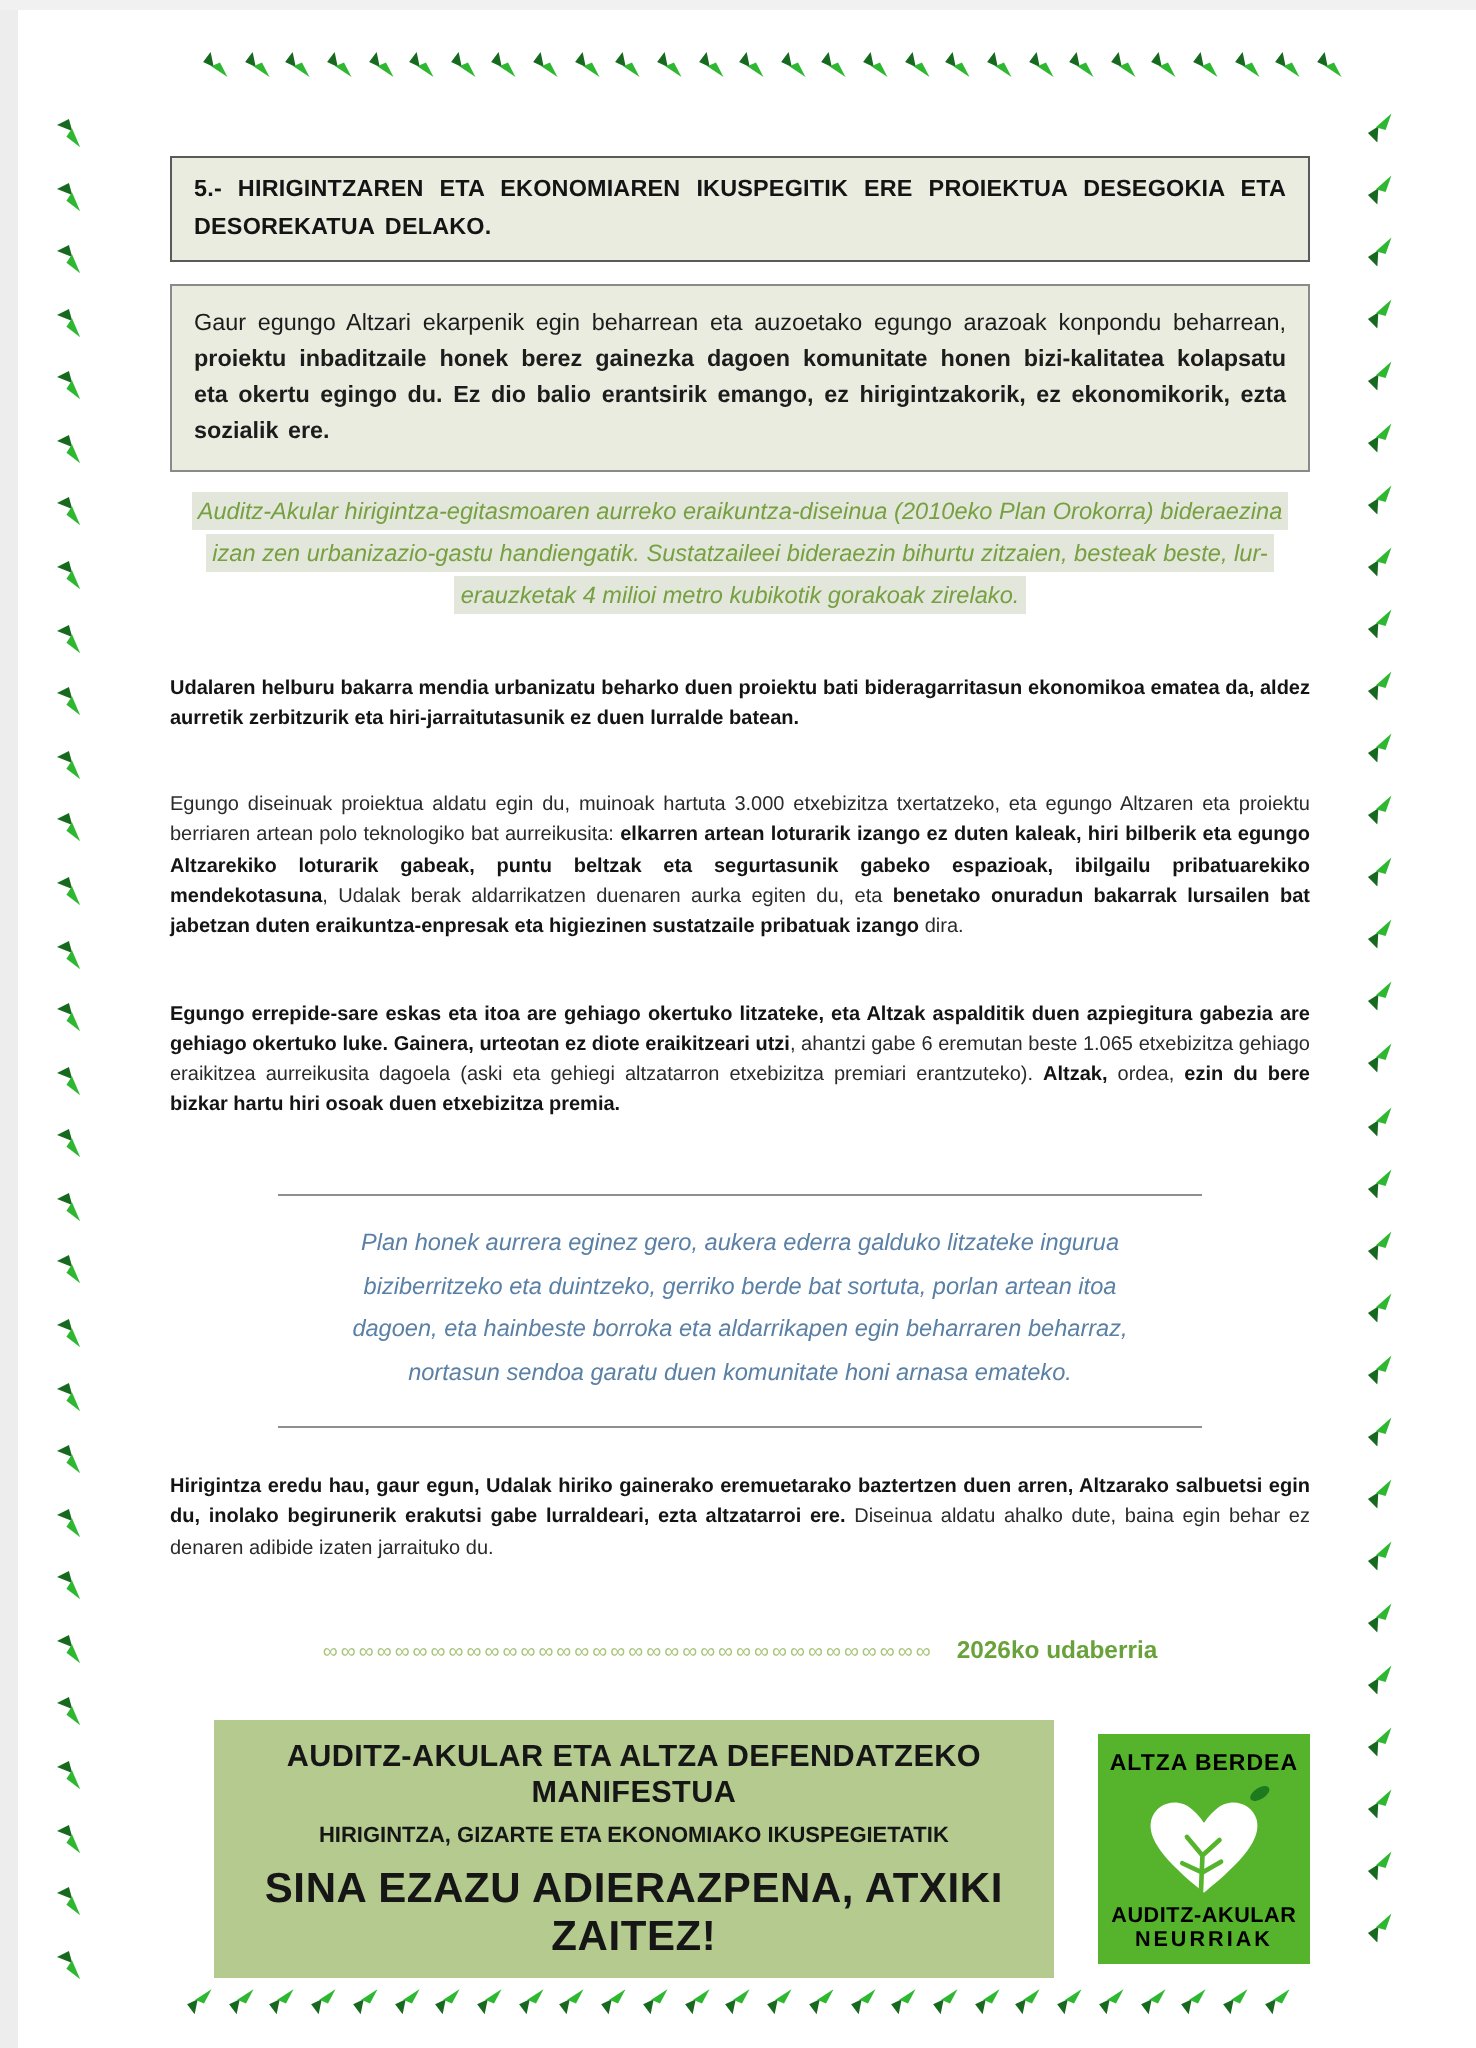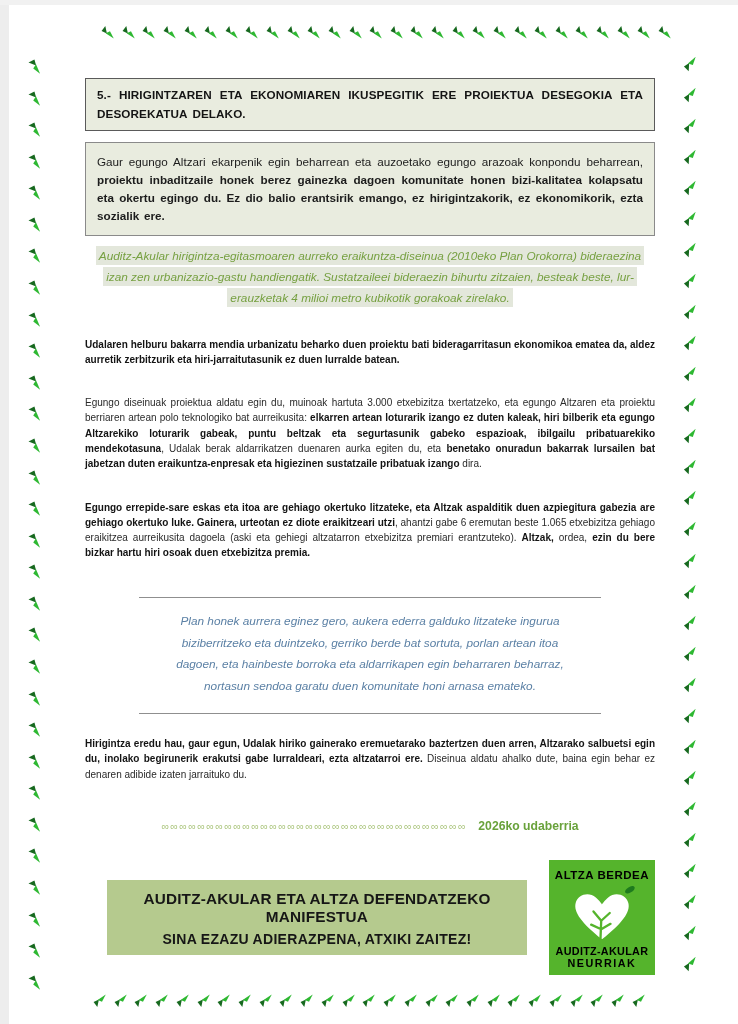--- a/index.html
+++ b/index.html
@@ -43,21 +43,21 @@
   .closing{margin-top:22px;}
 
   .dateline{margin:34px 0 0;text-align:center;white-space:nowrap;}
   .chain{color:#a9c47a;font-size:10.5px;letter-spacing:1.5px;}
   .date{color:#69a23b;font-weight:bold;font-size:12.2px;margin-left:7px;}
 
   .footer-row{display:flex;gap:22px;margin:26px 0 0 22px;align-items:center;}
   .manifesto{width:424px;background:#b5ca8e;text-align:center;padding:10px 6px 8px;color:#161616;}
   .m1{font-size:15.3px;font-weight:bold;margin-bottom:4px;letter-spacing:0.2px;}
   .m2{font-size:11px;font-weight:bold;line-height:1.6;}
-  .m5{font-size:14px;font-weight:bold;margin-top:5px;letter-spacing:0.3px;}
+  .m5{font-size:21px;font-weight:bold;margin-top:5px;letter-spacing:0.3px;}
   .logo{width:102px;background:#55b42c;color:#000000;text-align:center;padding:9px 4px 6px;
         display:flex;flex-direction:column;align-items:center;justify-content:center;}
   .logo-top{font-size:11.5px;font-weight:bold;letter-spacing:0.5px;}
   .heart-svg{width:80px;height:62px;margin:1px 0;}
   .logo-b1{font-size:10.8px;font-weight:bold;letter-spacing:0.3px;}
   .logo-b2{font-size:10.8px;font-weight:bold;letter-spacing:1.5px;}
 </style>
 </head>
 <body>
 
@@ -569,20 +569,21 @@
     </p>
 
     <p class="dateline">
       <span class="chain">∞∞∞∞∞∞∞∞∞∞∞∞∞∞∞∞∞∞∞∞∞∞∞∞∞∞∞∞∞∞∞∞∞∞</span>
       <span class="date">2026ko udaberria</span>
     </p>
 
     <div class="footer-row">
       <div class="manifesto">
         <div class="m1">AUDITZ-AKULAR ETA ALTZA DEFENDATZEKO MANIFESTUA</div>
+        <div class="m2">HIRIGINTZA, GIZARTE ETA EKONOMIAKO IKUSPEGIETATIK</div>
         <div class="m5">SINA EZAZU ADIERAZPENA, ATXIKI ZAITEZ!</div>
       </div>
       <div class="logo">
         <div class="logo-top">ALTZA BERDEA</div>
         <svg class="heart-svg" viewBox="0 0 90 80">
           <path d="M45 74 C19 53 8 39 11 27 C14 16 28 12 37 20 C42 24 45 29 45 29 C45 29 48 24 53 20 C62 12 76 16 79 27 C82 39 71 53 45 74 Z" fill="#ffffff"></path>
           <path d="M43 74 L44 50 M44 50 L34 38 M44 50 L55 40 M44 61 L56 54 M44 61 L31 55" stroke="#55b42c" stroke-width="3" fill="none" stroke-linecap="round"></path>
           <ellipse cx="81" cy="10" rx="7" ry="3.6" fill="#1e7a1e" transform="rotate(-32 81 10)"></ellipse>
         </svg>
         <div class="logo-b1">AUDITZ-AKULAR</div>

